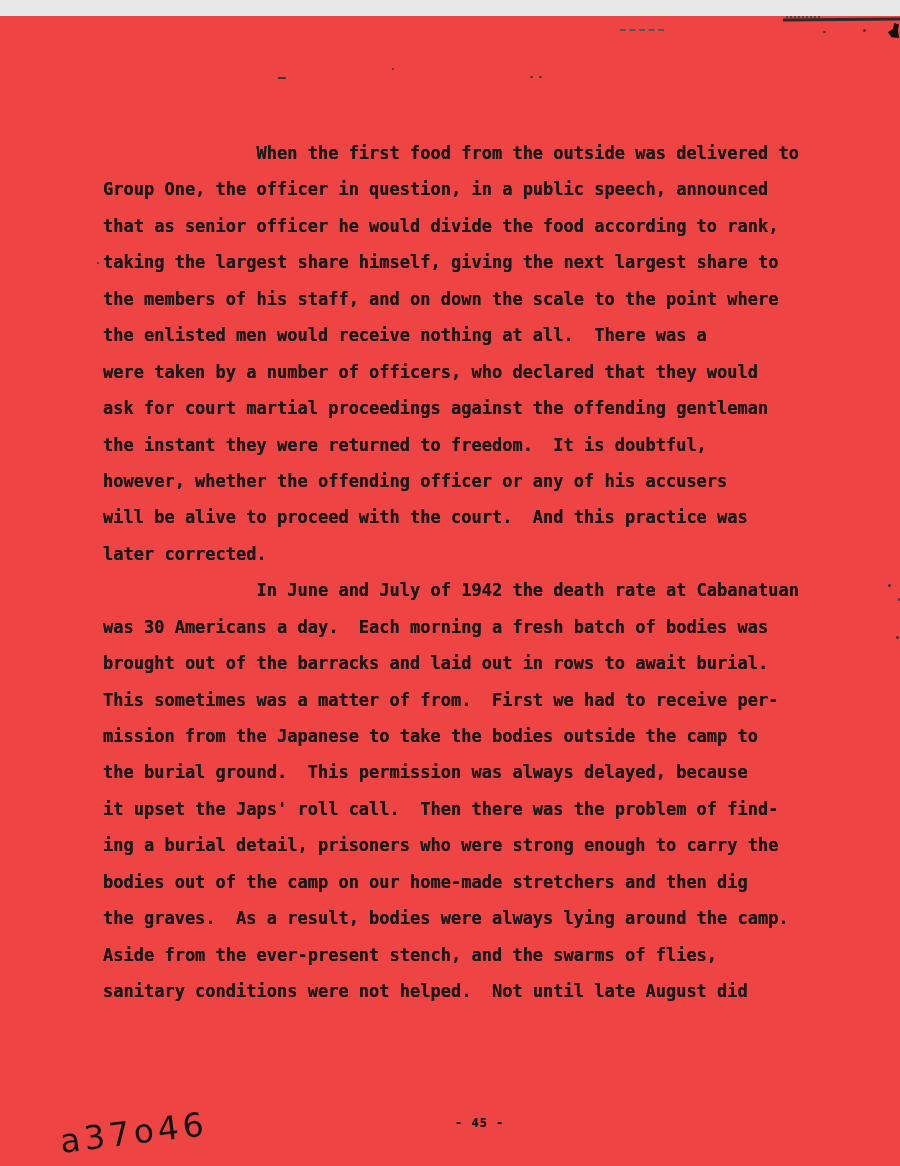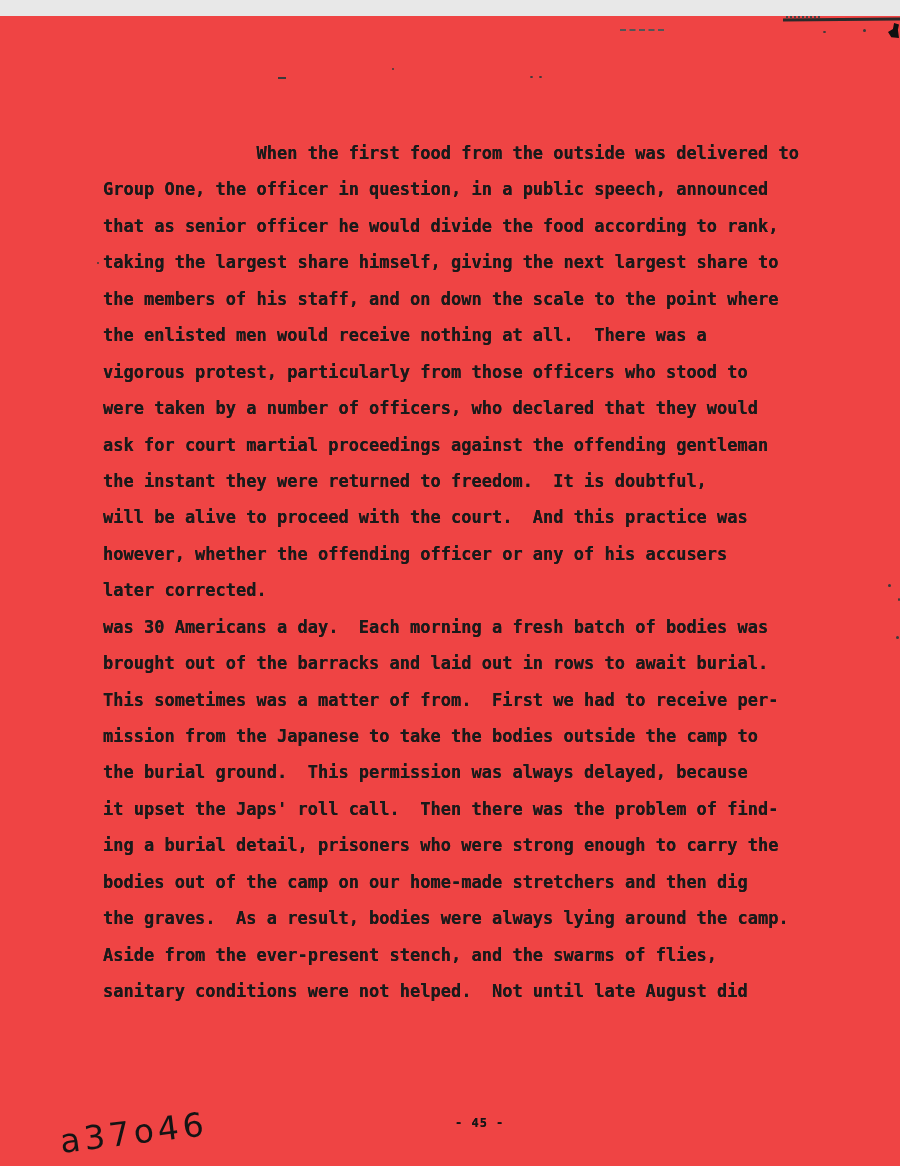--- a/index.html
+++ b/index.html
@@ -101,27 +101,27 @@
   <div class="speck" style="left:898px; top:582px; width:2px; height:3px;"></div>
   <div class="speck" style="left:896px; top:620px; width:3px; height:3px;"></div>
 
   <div class="page-text">
       <div class="line">               When the first food from the outside was delivered to</div>
       <div class="line">Group One, the officer in question, in a public speech, announced</div>
       <div class="line">that as senior officer he would divide the food according to rank,</div>
       <div class="line">taking the largest share himself, giving the next largest share to</div>
       <div class="line">the members of his staff, and on down the scale to the point where</div>
       <div class="line">the enlisted men would receive nothing at all.  There was a</div>
-      <div class="line">vigorous protest, particularly from those officers who stood to</div>
       <div class="line">were taken by a number of officers, who declared that they would</div>
       <div class="line">ask for court martial proceedings against the offending gentleman</div>
       <div class="line">the instant they were returned to freedom.  It is doubtful,</div>
+      <div class="line">however, whether the offending officer or any of his accusers</div>
       <div class="line">will be alive to proceed with the court.  And this practice was</div>
-      <div class="line">however, whether the offending officer or any of his accusers</div>
       <div class="line">later corrected.</div>
+      <div class="line">               In June and July of 1942 the death rate at Cabanatuan</div>
       <div class="line">was 30 Americans a day.  Each morning a fresh batch of bodies was</div>
       <div class="line">brought out of the barracks and laid out in rows to await burial.</div>
       <div class="line">This sometimes was a matter of from.  First we had to receive per-</div>
       <div class="line">mission from the Japanese to take the bodies outside the camp to</div>
       <div class="line">the burial ground.  This permission was always delayed, because</div>
       <div class="line">it upset the Japs' roll call.  Then there was the problem of find-</div>
       <div class="line">ing a burial detail, prisoners who were strong enough to carry the</div>
       <div class="line">bodies out of the camp on our home-made stretchers and then dig</div>
       <div class="line">the graves.  As a result, bodies were always lying around the camp.</div>
       <div class="line">Aside from the ever-present stench, and the swarms of flies,</div>

